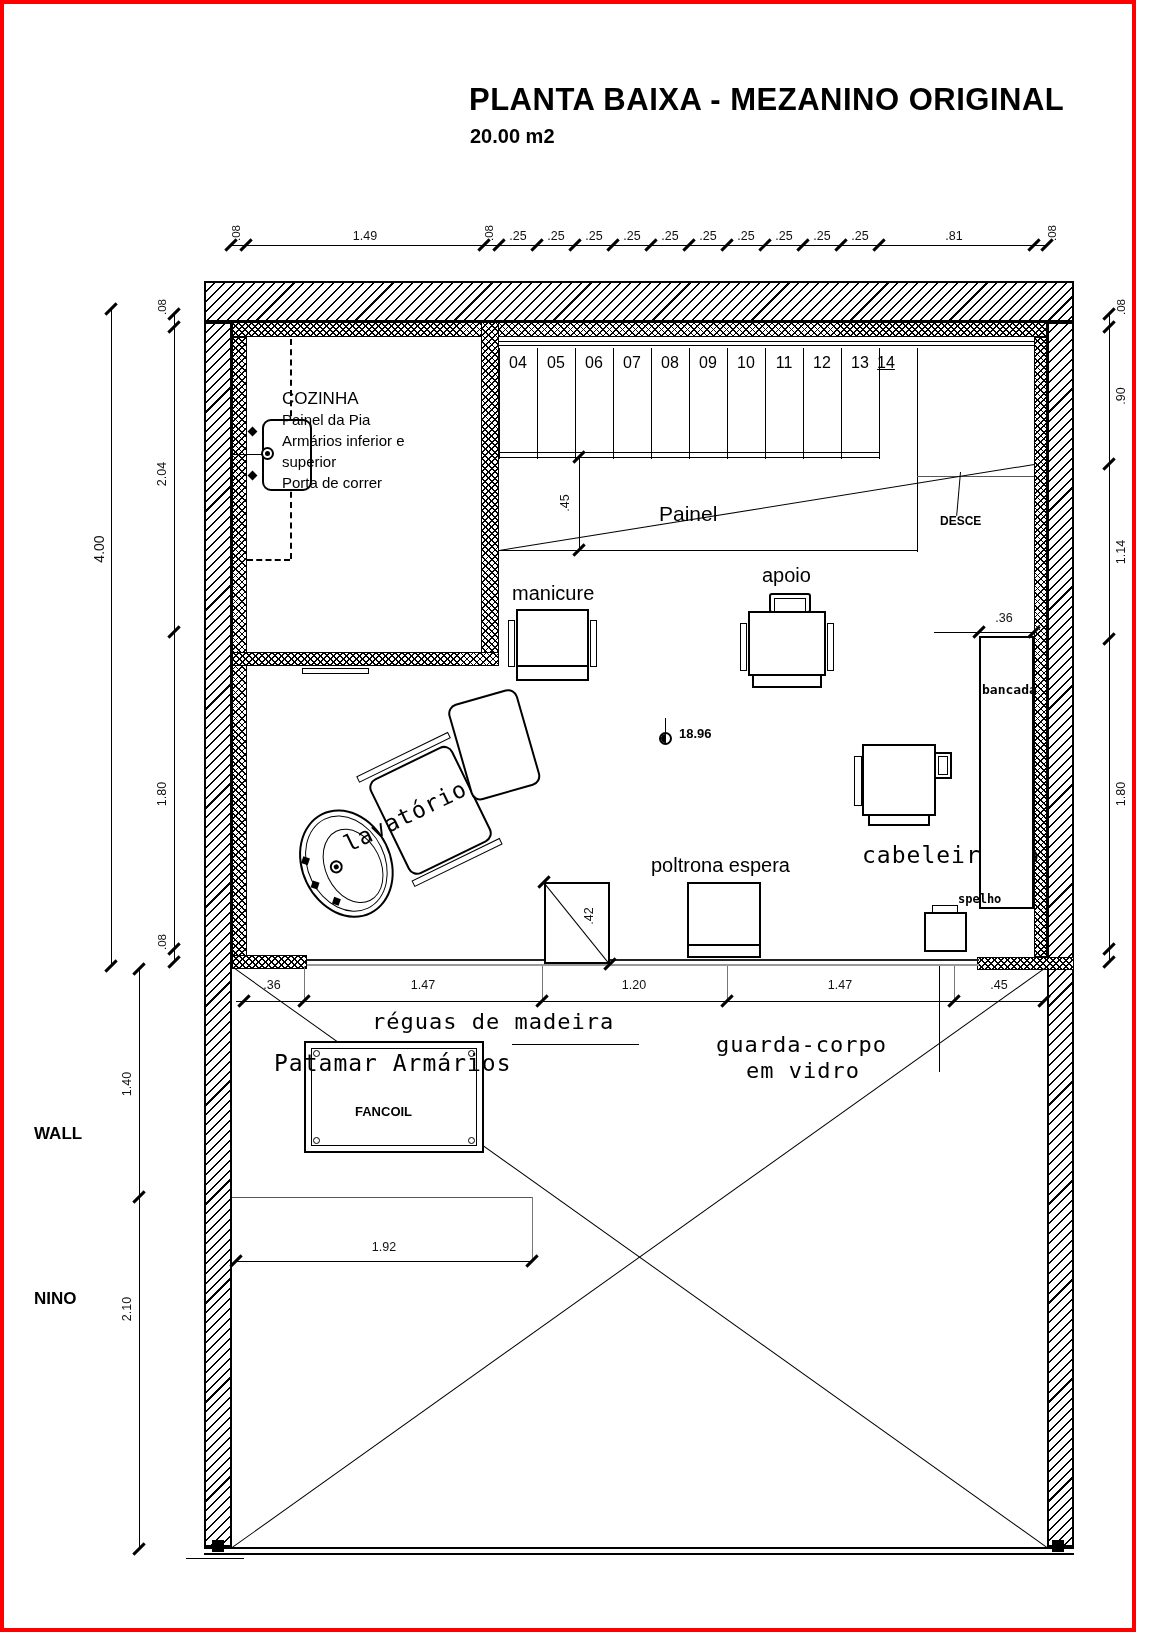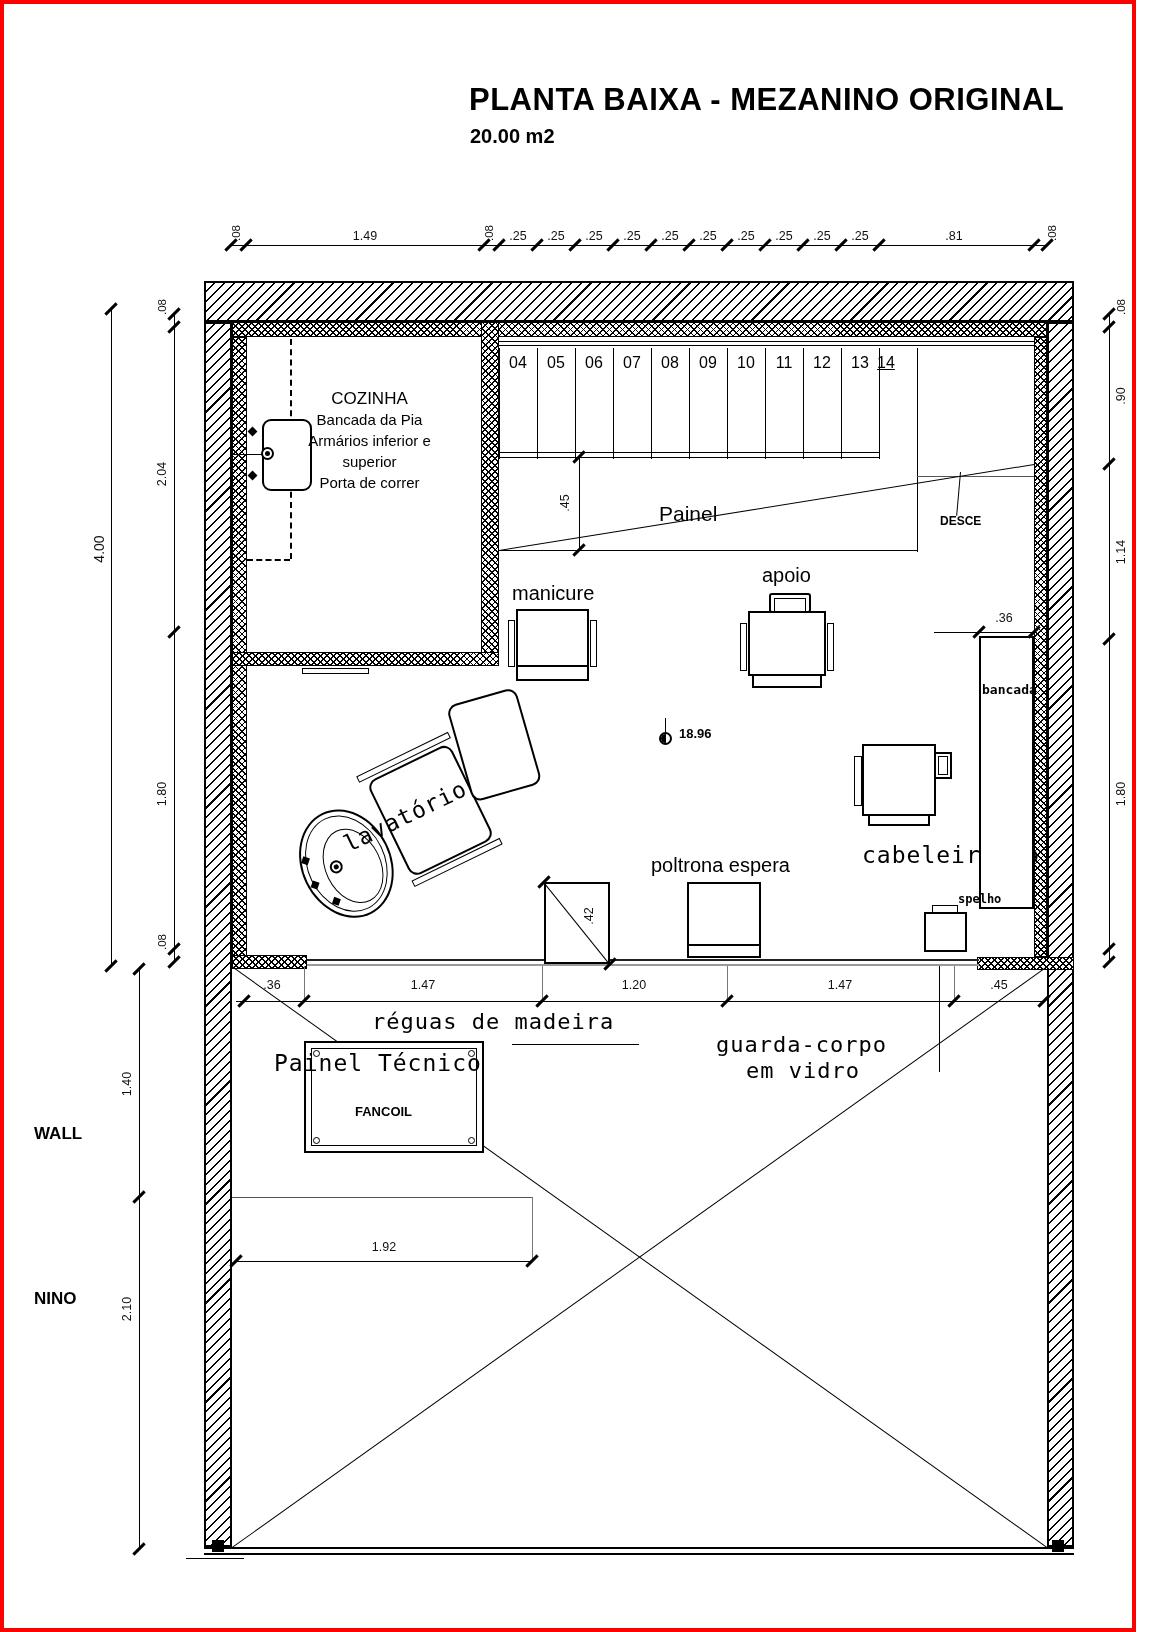--- a/index.html
+++ b/index.html
@@ -90,23 +90,23 @@
   <div class="abs b" style="left:936px;top:510px;font-size:12px;">DESCE</div>
 
   <div class="dash-v" style="left:286px;top:335px;height:220px;"></div>
   <div class="dash-h" style="left:243px;top:555px;width:43px;"></div>
   <div class="sq" style="left:258px;top:415px;width:50px;height:72px;border-radius:9px;"></div>
   <div class="ln" style="left:230px;top:450px;width:34px;"></div>
   <div class="sq" style="left:257px;top:443px;width:13px;height:13px;border-radius:50%;"></div>
   <div class="abs" style="left:261px;top:447px;width:5px;height:5px;background:#000;border-radius:50%;"></div>
   <div class="abs" style="left:245px;top:424px;width:7px;height:7px;background:#000;transform:rotate(45deg);"></div>
   <div class="abs" style="left:245px;top:468px;width:7px;height:7px;background:#000;transform:rotate(45deg);"></div>
-  <div class="abs" style="left:278px;top:384px;width:175px;text-align:center;font-size:15px;line-height:21px;">
+  <div class="abs" style="left:278px;top:384px;width:175px;text-align:left;font-size:15px;line-height:21px;">
     <div style="font-size:17px;">COZINHA</div>
-    <div>Bancada da Pia</div>
+    <div>Painel da Pia</div>
     <div>Armários inferior e</div>
     <div>superior</div>
     <div>Porta de correr</div>
   </div>
 
   <div class="vln" style="left:661px;top:714px;height:15px;"></div>
   <div class="sq" style="left:655px;top:728px;width:13px;height:13px;border-radius:50%;overflow:hidden;">
     <div style="position:absolute;left:0;top:0;width:50%;height:100%;background:#000;"></div>
   </div>
   <div class="abs b" style="left:675px;top:722px;font-size:13px;">18.96</div>
@@ -199,21 +199,21 @@
   <div class="cad22" style="left:742px;top:1054px;">em vidro</div>
   <div class="vln" style="left:935px;top:962px;height:106px;"></div>
 
   <div class="sq" style="left:300px;top:1037px;width:180px;height:112px;">
     <div style="position:absolute;left:5px;top:5px;right:5px;bottom:5px;border:1px solid #000;"></div>
     <div style="position:absolute;left:7px;top:7px;width:5px;height:5px;border:1px solid #000;border-radius:50%;"></div>
     <div style="position:absolute;right:7px;top:7px;width:5px;height:5px;border:1px solid #000;border-radius:50%;"></div>
     <div style="position:absolute;left:7px;bottom:7px;width:5px;height:5px;border:1px solid #000;border-radius:50%;"></div>
     <div style="position:absolute;right:7px;bottom:7px;width:5px;height:5px;border:1px solid #000;border-radius:50%;"></div>
   </div>
-  <div class="cad24" style="left:270px;top:1046px;">Painel Técnico</div>
+  <div class="cad24" style="left:270px;top:1046px;">Patamar Armários</div>
   <div class="abs b" style="left:351px;top:1100px;font-size:13px;">FANCOIL</div>
 
   <div class="ln lng" style="left:228px;top:1193px;width:300px;"></div>
   <div class="vln vlng" style="left:528px;top:1193px;height:64px;"></div>
   <div class="ln" style="left:232px;top:1257px;width:296px;"></div>
   <div class="tk" style="left:232px;top:1257px;"></div>
   <div class="tk" style="left:528px;top:1257px;"></div>
   <span class="dlab" style="left:380px;top:1236px;">1.92</span>
 
   <div class="ln" style="left:227px;top:241px;width:816px;"></div>

